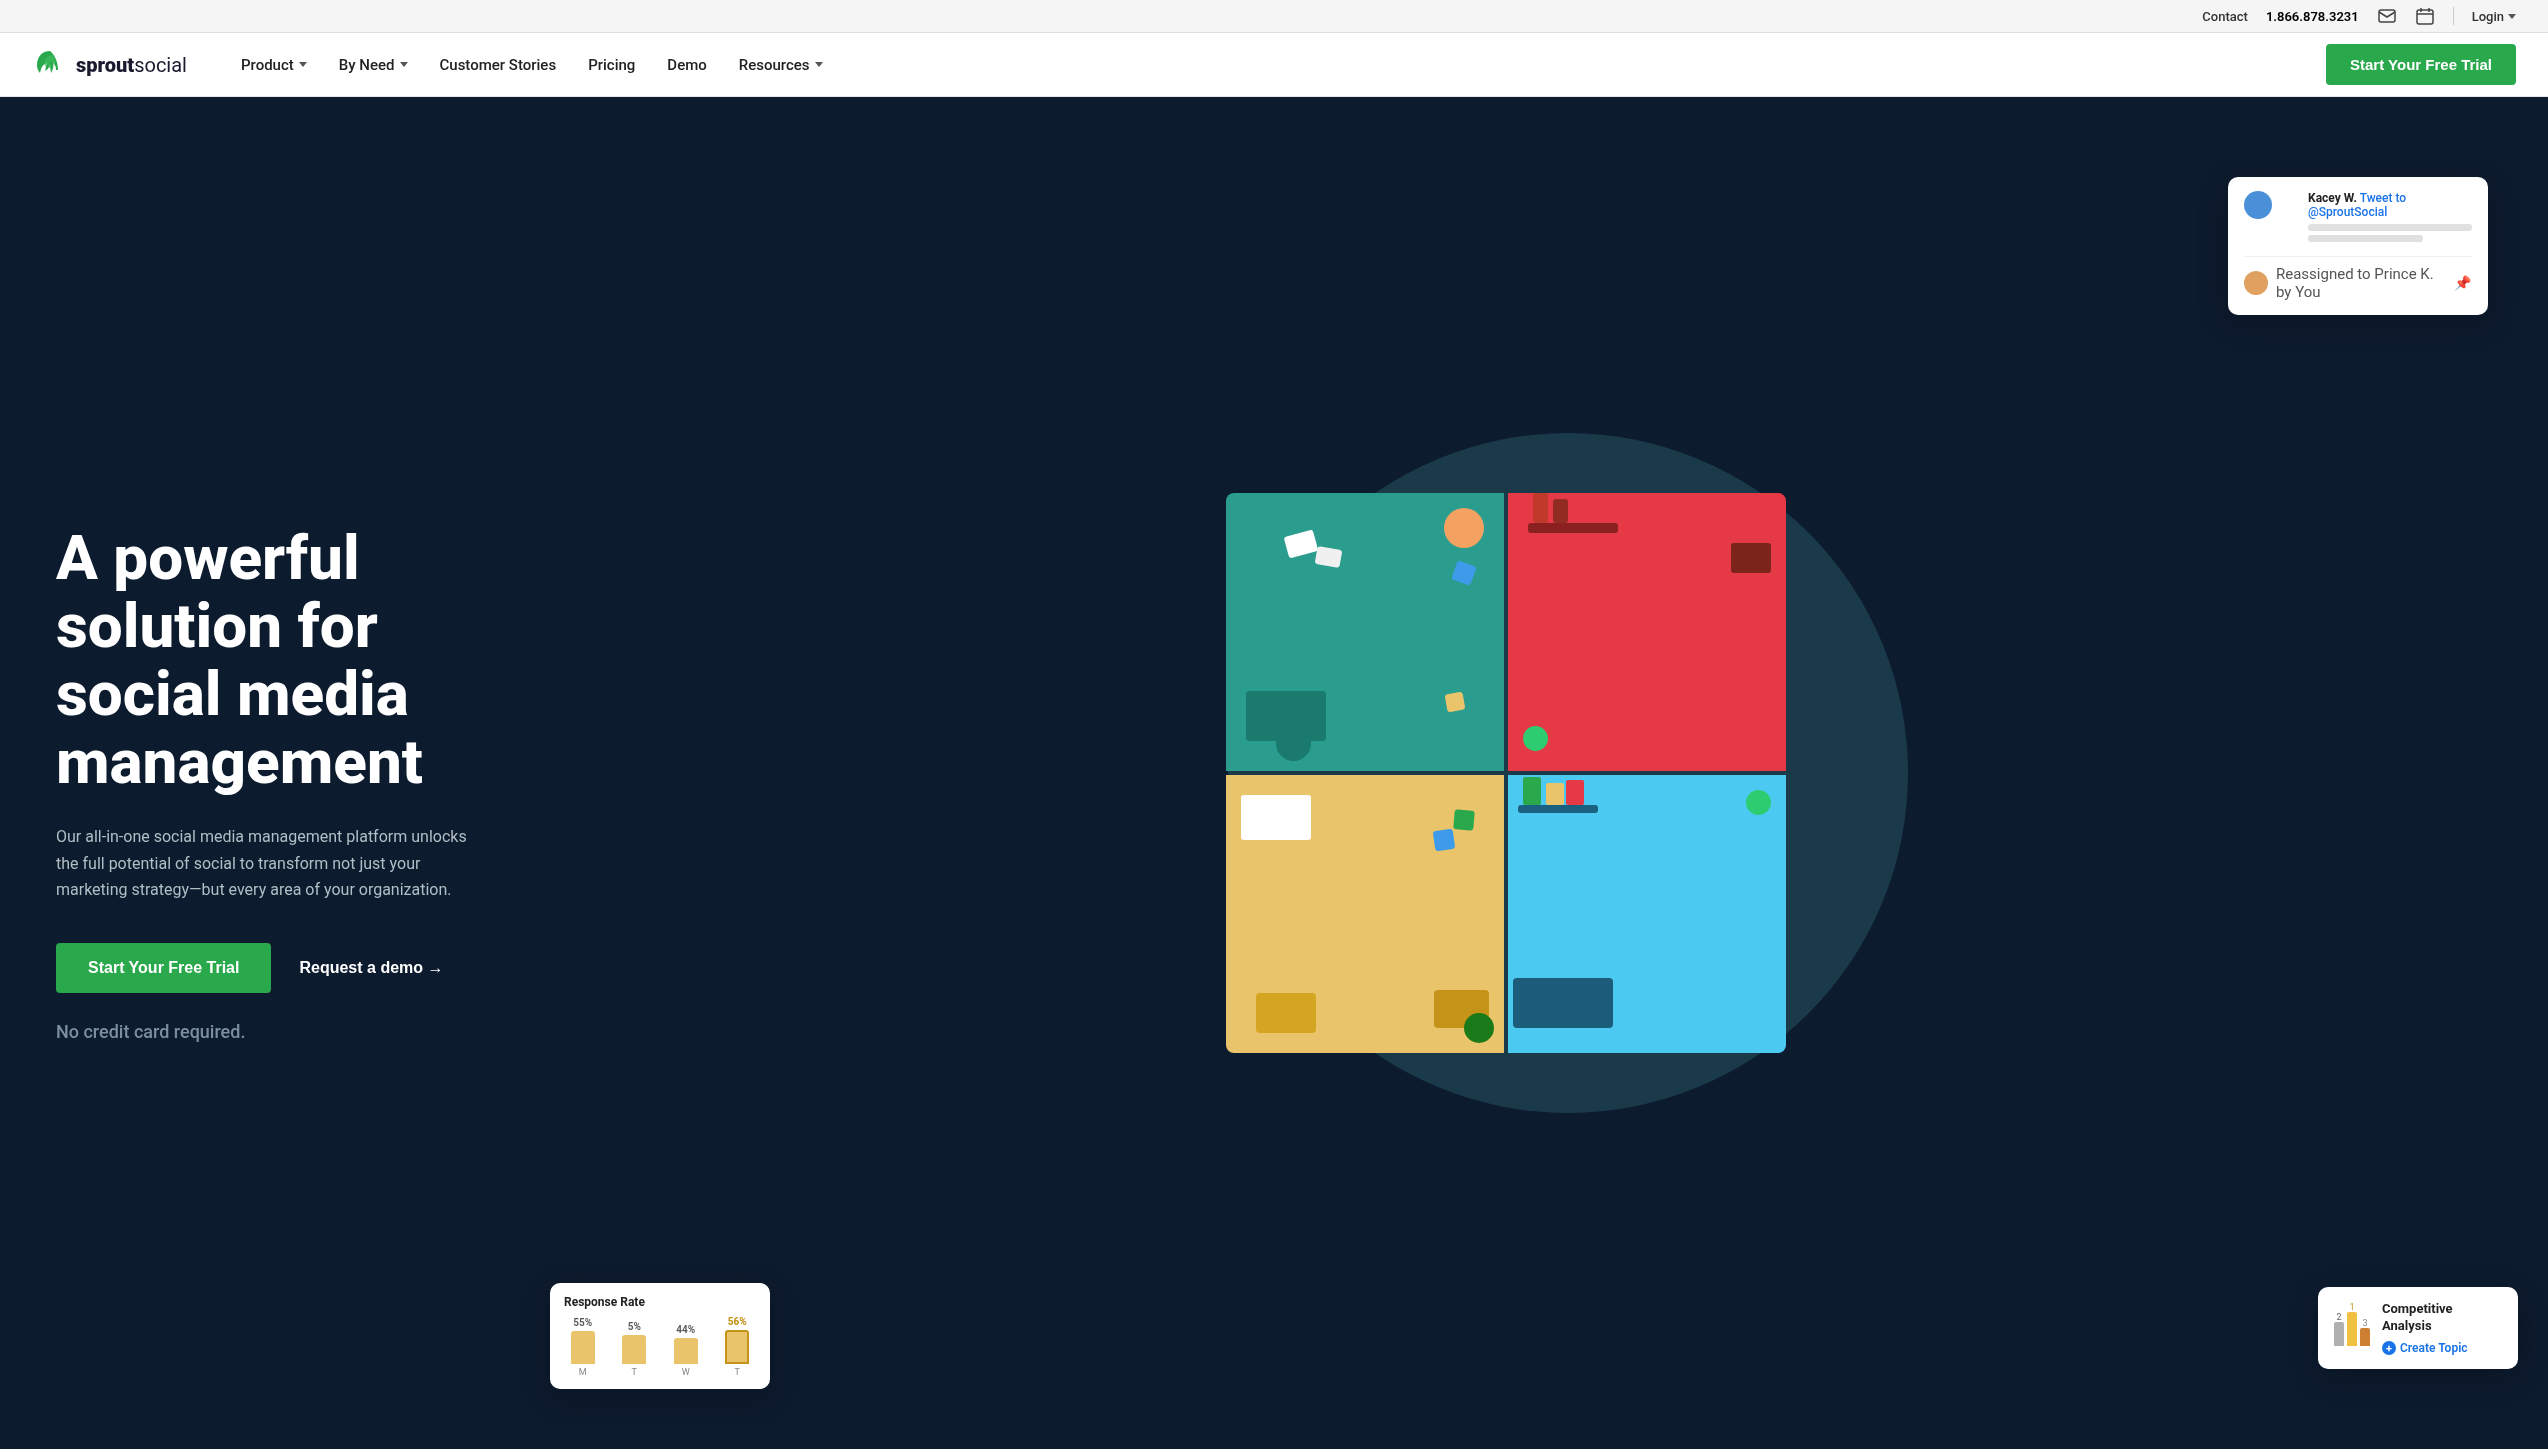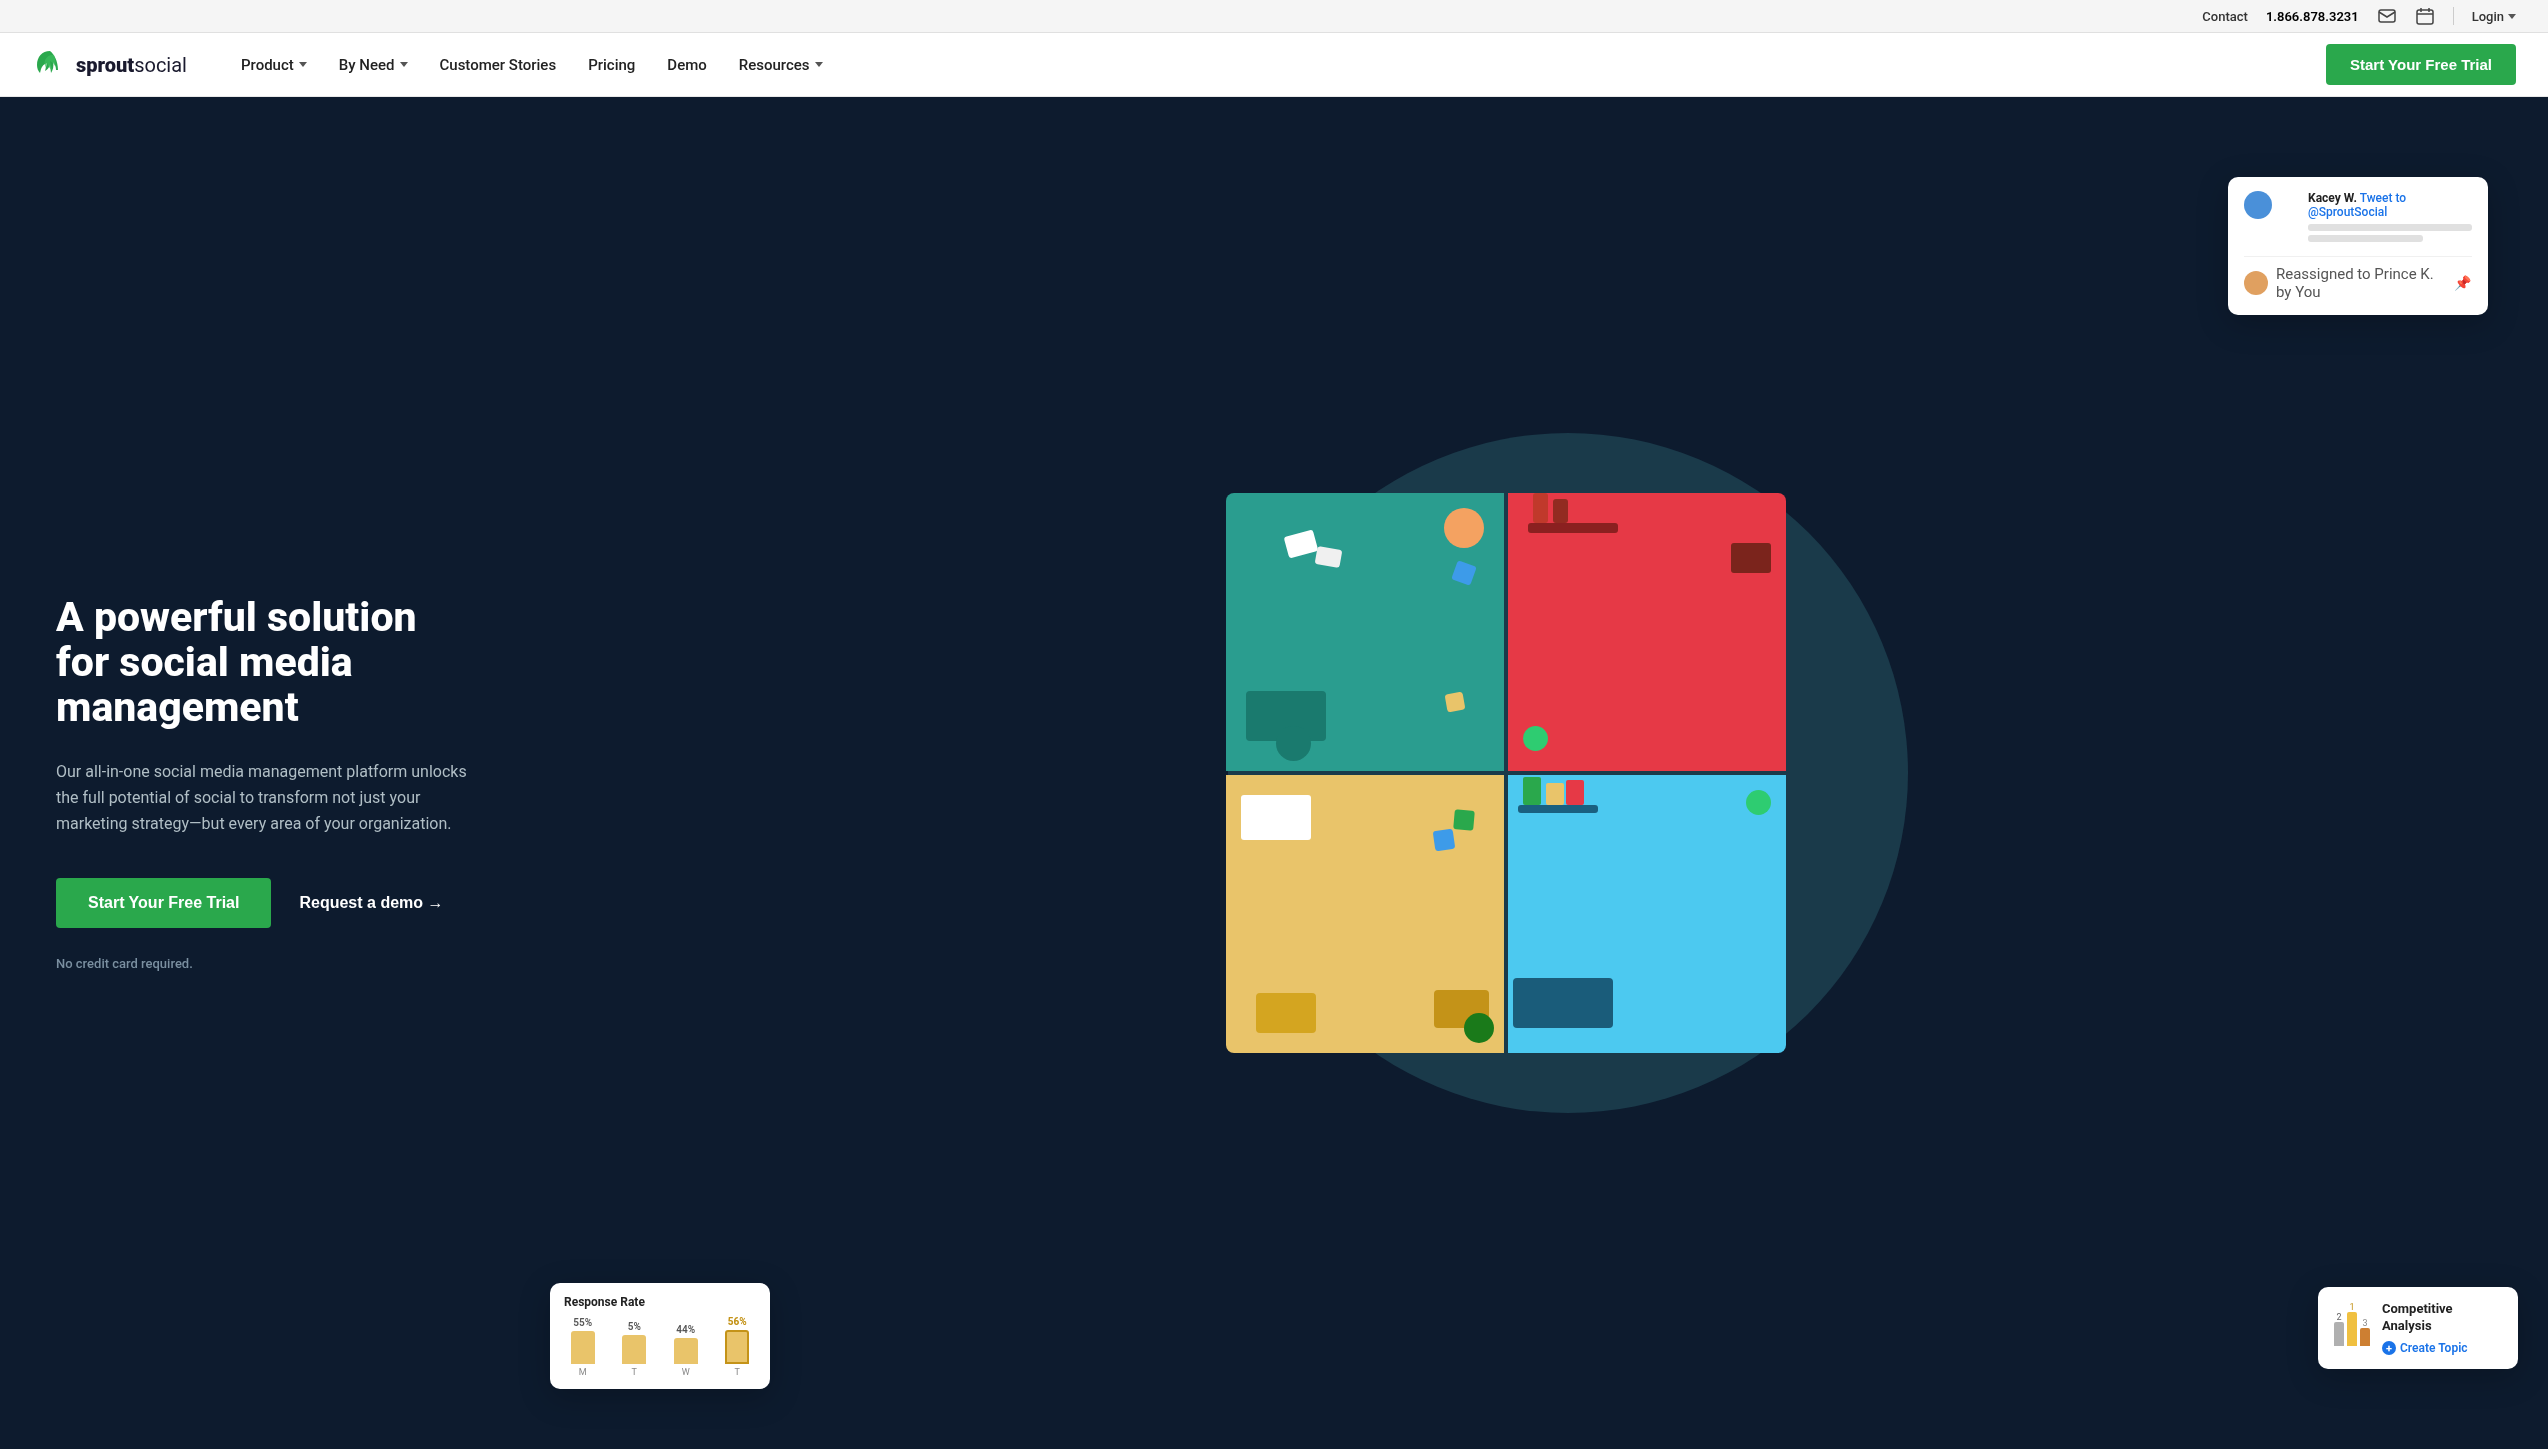--- a/index.html
+++ b/index.html
@@ -74,21 +74,21 @@
     }
     .hero-left {
       flex: 0 0 520px;
       padding: 80px 48px 60px 56px;
       display: flex;
       flex-direction: column;
       justify-content: center;
       z-index: 2;
     }
     .hero-heading {
-      font-size: 41px;
+      font-size: 62px;
       font-weight: 800;
       color: #fff;
       line-height: 1.1;
       margin-bottom: 28px;
     }
     .hero-subtext {
       font-size: 16px;
       color: #b0bec5;
       line-height: 1.65;
       margin-bottom: 40px;
@@ -109,21 +109,21 @@
       color: #fff;
       font-size: 16px;
       font-weight: 600;
       cursor: pointer;
       background: none;
       border: none;
       display: flex;
       align-items: center;
       gap: 6px;
     }
-    .no-credit { font-size: 13px; color: #7a8fa0; margin-top: 4px; font-weight: 500; }
+    .no-credit { font-size: 18px; color: #7a8fa0; margin-top: 4px; font-weight: 500; }
 
     
     .hero-right {
       flex: 1;
       position: relative;
       display: flex;
       align-items: center;
       justify-content: center;
     }
 

